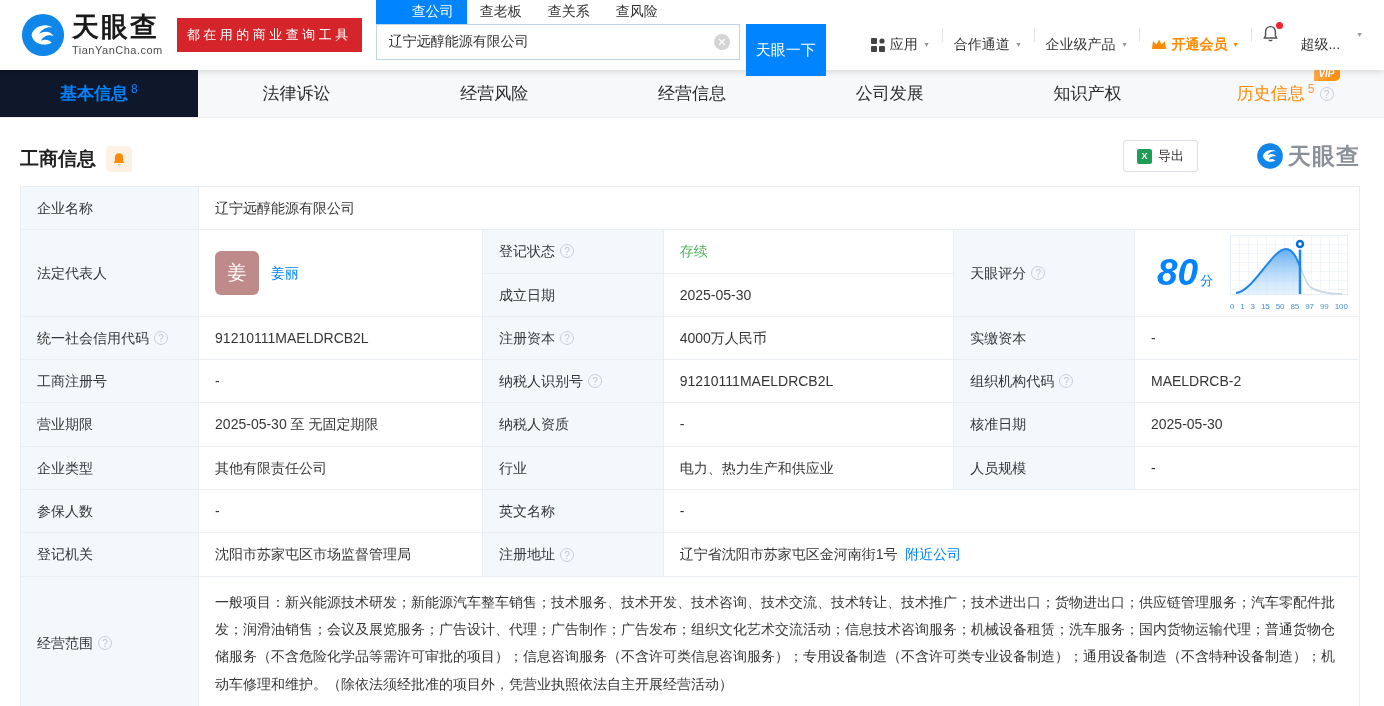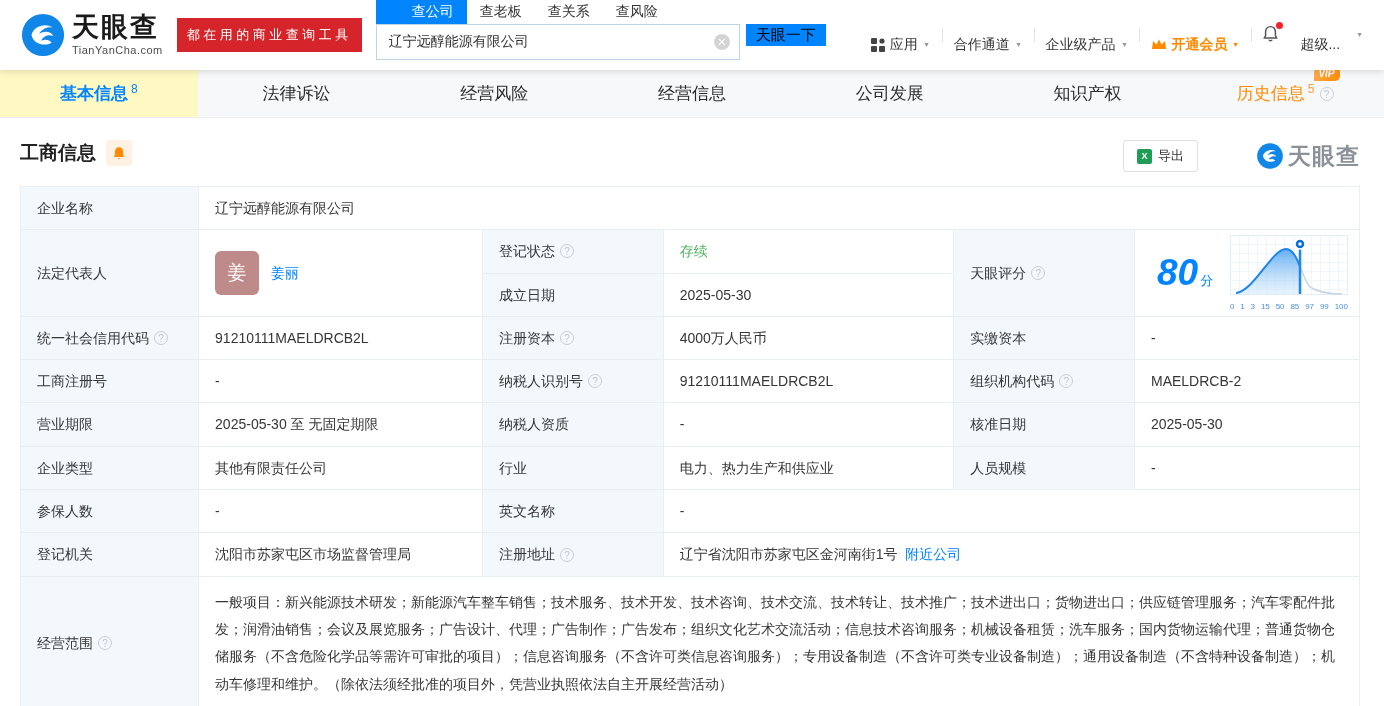--- a/index.html
+++ b/index.html
@@ -27,56 +27,56 @@
   .search-tab { padding:3px 13px; cursor:pointer; color:#333; }
   .search-tab.active { background:#0084ff; color:#fff;padding-left:36px; }
   .search-row { display:flex; margin-top:0px; }
   .search-input-wrap { position:relative; flex:1; }
   .search-input { width:100%; height:36px; border:1px solid #bed4e8; padding:0 34px 0 12px;
     font-size:14px; color:#333; outline:none; font-family:inherit; }
   .clear-icon { position:absolute; right:10px; top:10px; width:16px; height:16px;
     background:#d4d4d4; border-radius:50%; color:#fff; font-size:11px; line-height:16px;
     text-align:center; cursor:pointer; }
   .clear-icon::before { content:"✕"; }
-  .search-btn { width:80px; height:22px; margin-left:6px; background:#0084ff; color:#000000;
+  .search-btn { width:80px; height:52px; margin-left:6px; background:#0084ff; color:#ffffff;
     border:none; font-size:15px; cursor:pointer; font-family:inherit; }
 
   .top-nav { margin-left:auto; display:flex; align-items:center; font-size:14px; color:#333; }
   .nav-item { display:flex; align-items:center; padding:0 11px; cursor:pointer; position:relative; white-space:nowrap;margin-top:20px; }
   .nav-sep { width:1px; height:14px; background:#e3e3e3; }
   .caret { margin-left:4px; font-size:9px; color:#999; }
   .caret::before { content:"▼"; transform:scale(.8); display:inline-block; }
   .nav-vip { color:#ff8a00; font-weight:bold; }
   .nav-vip .caret::before { color:#ff8a00; }
   .apps-icon { width:14px; height:14px; margin-right:5px; }
   .bell-wrap { position:relative; padding:0 10px; cursor:pointer; }
   .bell-dot { position:absolute; top:-3px; right:6px; width:7px; height:7px; background:#f5222d; border-radius:50%; }
   .nav-super { max-width:70px; overflow:hidden; }
 
   
   .tabbar { height:48px; background:#f7f8fa; display:flex; border-bottom:1px solid #efefef; }
   .tab { flex:1; display:flex; align-items:center; justify-content:center;
     font-size:17px; color:#2b2b2b; cursor:pointer; position:relative; }
-  .tab.active { background:#fef9c3; color:#0084ff; font-weight:bold; }
+  .tab.active { background:#0f172a; color:#0084ff; font-weight:bold; }
   .tab-count { font-size:12px; font-weight:normal; margin-left:3px; position:relative; top:-5px; }
   .tab-count.blue { color:#0084ff; }
   .tab-count.orange { color:#ff9b45; }
   .tab-label-wrap { position:relative; display:flex; align-items:center; }
   .tab.history .tab-label { color:#ff8a00; }
   .vip-badge { position:absolute; top:-15px; right:-6px; background:linear-gradient(135deg,#ffb25e,#ff8a00);
     color:#fff; font-size:10px; font-weight:bold; font-style:italic; padding:1px 5px 1px 4px;
     border-radius:5px 5px 5px 0; line-height:1.2; }
   .qicon { display:inline-block; width:14px; height:14px; border:1px solid #c9ced6; border-radius:50%;
     color:#bfc6cf; font-size:10px; line-height:13px; text-align:center; margin-left:5px; cursor:pointer;
     font-style:normal; font-weight:normal; flex:none; }
   .qicon::before { content:"?"; }
 
   
   .main { padding:14px 24px 0 20px; }
-  .section-head { display:flex; align-items:flex-start; margin:8px 0 14px 0; }
+  .section-head { display:flex; align-items:flex-end; margin:8px 0 14px 0; }
   .section-title { font-size:19px; font-weight:bold; color:#222; }
   .bell-badge { width:26px; height:26px; margin-left:10px; background:#fdf1e3; border-radius:4px;
     display:flex; align-items:center; justify-content:center; cursor:pointer; }
   .section-right { margin-left:auto; display:flex; align-items:center;gap:32px; }
   .export-btn { display:flex; align-items:center; height:32px; padding:0 13px; background:#fff;
     border:1px solid #dcdfe6; border-radius:3px; font-size:13px; color:#333; cursor:pointer; font-family:inherit; }
   .xls-icon { width:15px; height:15px; background:#1f9d55; border-radius:2px; color:#fff; font-size:9px;
     font-weight:bold; line-height:15px; text-align:center; margin-right:6px; }
   .xls-icon::before { content:"X"; }
   .watermark { display:flex; align-items:center; margin-left:26px; }

